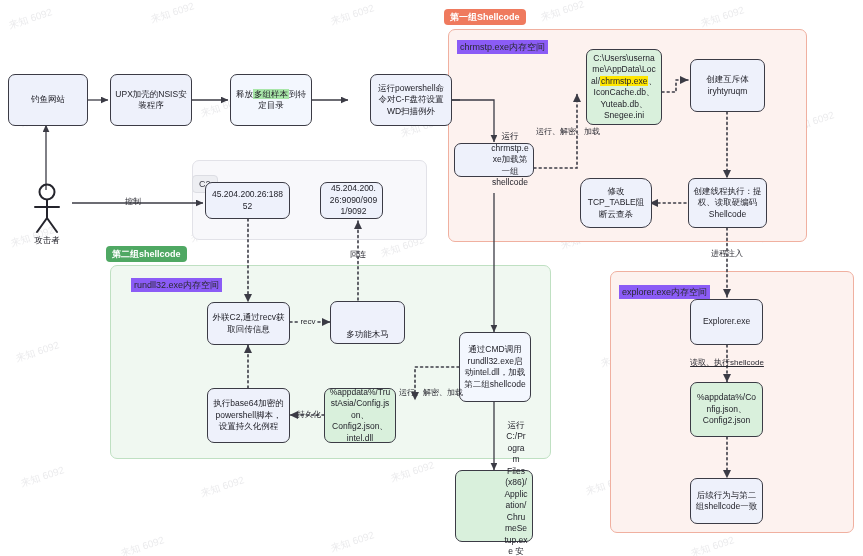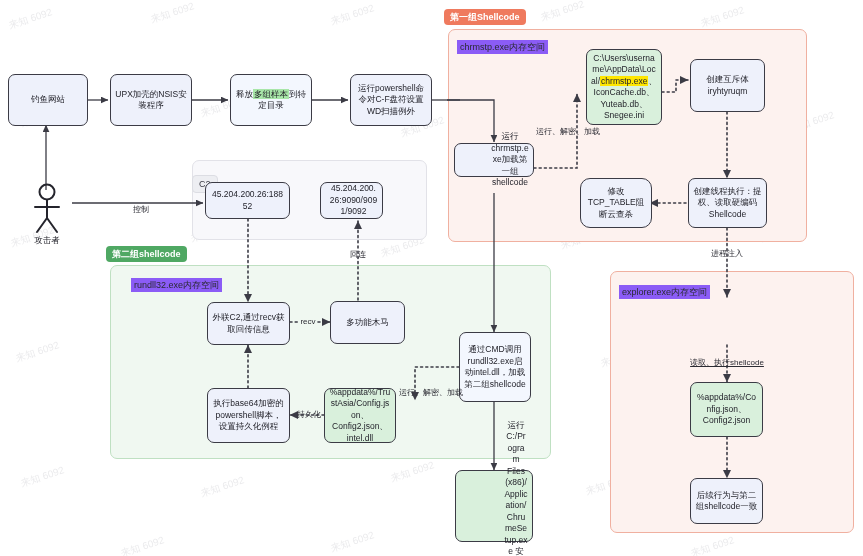--- a/index.html
+++ b/index.html
@@ -237,21 +237,21 @@
   <div class="node" style="left:110px; top:74px; width:82px; height:52px;">
     <span class="inner">UPX加壳的NSIS安装程序</span>
   </div>
 
   <div class="node white-fill" style="left:230px; top:74px; width:82px; height:52px;">
     <span class="inner">
       <span>释放</span><span class="hl-green">多组样本</span><span>到特定目录</span>
     </span>
   </div>
 
-  <div class="node" style="left:350px; top:74px; width:82px; height:52px;">
+  <div class="node" style="left:370px; top:74px; width:82px; height:52px;">
     <span class="inner">运行powershell命令对C-F盘符设置WD扫描例外</span>
   </div>
 
   <div class="node" style="left:454px; top:143px; width:80px; height:34px;padding-left:36px;">
     <span class="inner">运行chrmstp.exe加载第一组shellcode</span>
   </div>
 
   <div class="node green-fill" style="left:586px; top:49px; width:76px; height:76px;">
     <span class="inner">
       <span>C:\Users\username\AppData\Local/</span><span class="hl-yellow">chrmstp.exe</span><span>、IconCache.db、Yuteab.db、Snegee.ini</span>
@@ -275,50 +275,53 @@
   </div>
 
   <div class="node" style="left:320px; top:182px; width:63px; height:37px;padding-left:8px;">
     <span class="inner">45.204.200.26:9090/9091/9092</span>
   </div>
 
   <div class="node" style="left:207px; top:302px; width:83px; height:43px;">
     <span class="inner">外联C2,通过recv获取回传信息</span>
   </div>
 
-  <div class="node" style="left:330px; top:301px; width:75px; height:43px;">
+  <div class="node" style="left:330px; top:301px; width:75px; height:43px;align-items:flex-end;">
     <span class="inner">多功能木马</span>
   </div>
 
   <div class="node" style="left:207px; top:388px; width:83px; height:55px;">
     <span class="inner">执行base64加密的powershell脚本，设置持久化例程</span>
   </div>
 
   <div class="node green-fill" style="left:324px; top:388px; width:72px; height:55px;">
     <span class="inner">%appdata%/TrustAsia/Config.json、Config2.json、intel.dll</span>
   </div>
 
   <div class="node white-fill" style="left:459px; top:332px; width:72px; height:70px;">
     <span class="inner">通过CMD调用rundll32.exe启动intel.dll，加载第二组shellcode</span>
   </div>
 
   <div class="node green-fill" style="left:455px; top:470px; width:78px; height:72px;padding-left:48px;">
     <span class="inner">运行C:/Program Files (x86)/Application/ChrumeSetup.exe 安装Chrome</span>
   </div>
 
+  <div class="node" style="left:690px; top:299px; width:73px; height:46px;">
+    <span class="inner">Explorer.exe</span>
+  </div>
 
   <div class="node green-fill" style="left:690px; top:382px; width:73px; height:55px;">
     <span class="inner">%appdata%/Config.json、Config2.json</span>
   </div>
 
   <div class="node" style="left:690px; top:478px; width:73px; height:46px;">
     <span class="inner">后续行为与第二组shellcode一致</span>
   </div>
 
-  <div class="elabel" style="left:111px; top:197px; width:60px;margin-top:8px;">控制</div>
+  <div class="elabel" style="left:103px; top:197px; width:60px;">控制</div>
   <div class="elabel" style="left:528px; top:127px; width:80px;">运行、解密、加载</div>
   <div class="elabel" style="left:697px; top:249px; width:60px;">进程注入</div>
   <div class="elabel" style="left:333px; top:250px; width:50px;">回连</div>
   <div class="elabel" style="left:294px; top:317px; width:28px;">recv</div>
   <div class="elabel" style="left:290px; top:410px; width:38px;">持久化</div>
   <div class="elabel" style="left:398px; top:388px; width:66px;">运行、解密、加载</div>
   <div class="elabel" style="left:669px; top:358px; width:116px;text-decoration:underline;">读取、执行shellcode</div>
 
 </div>
 

